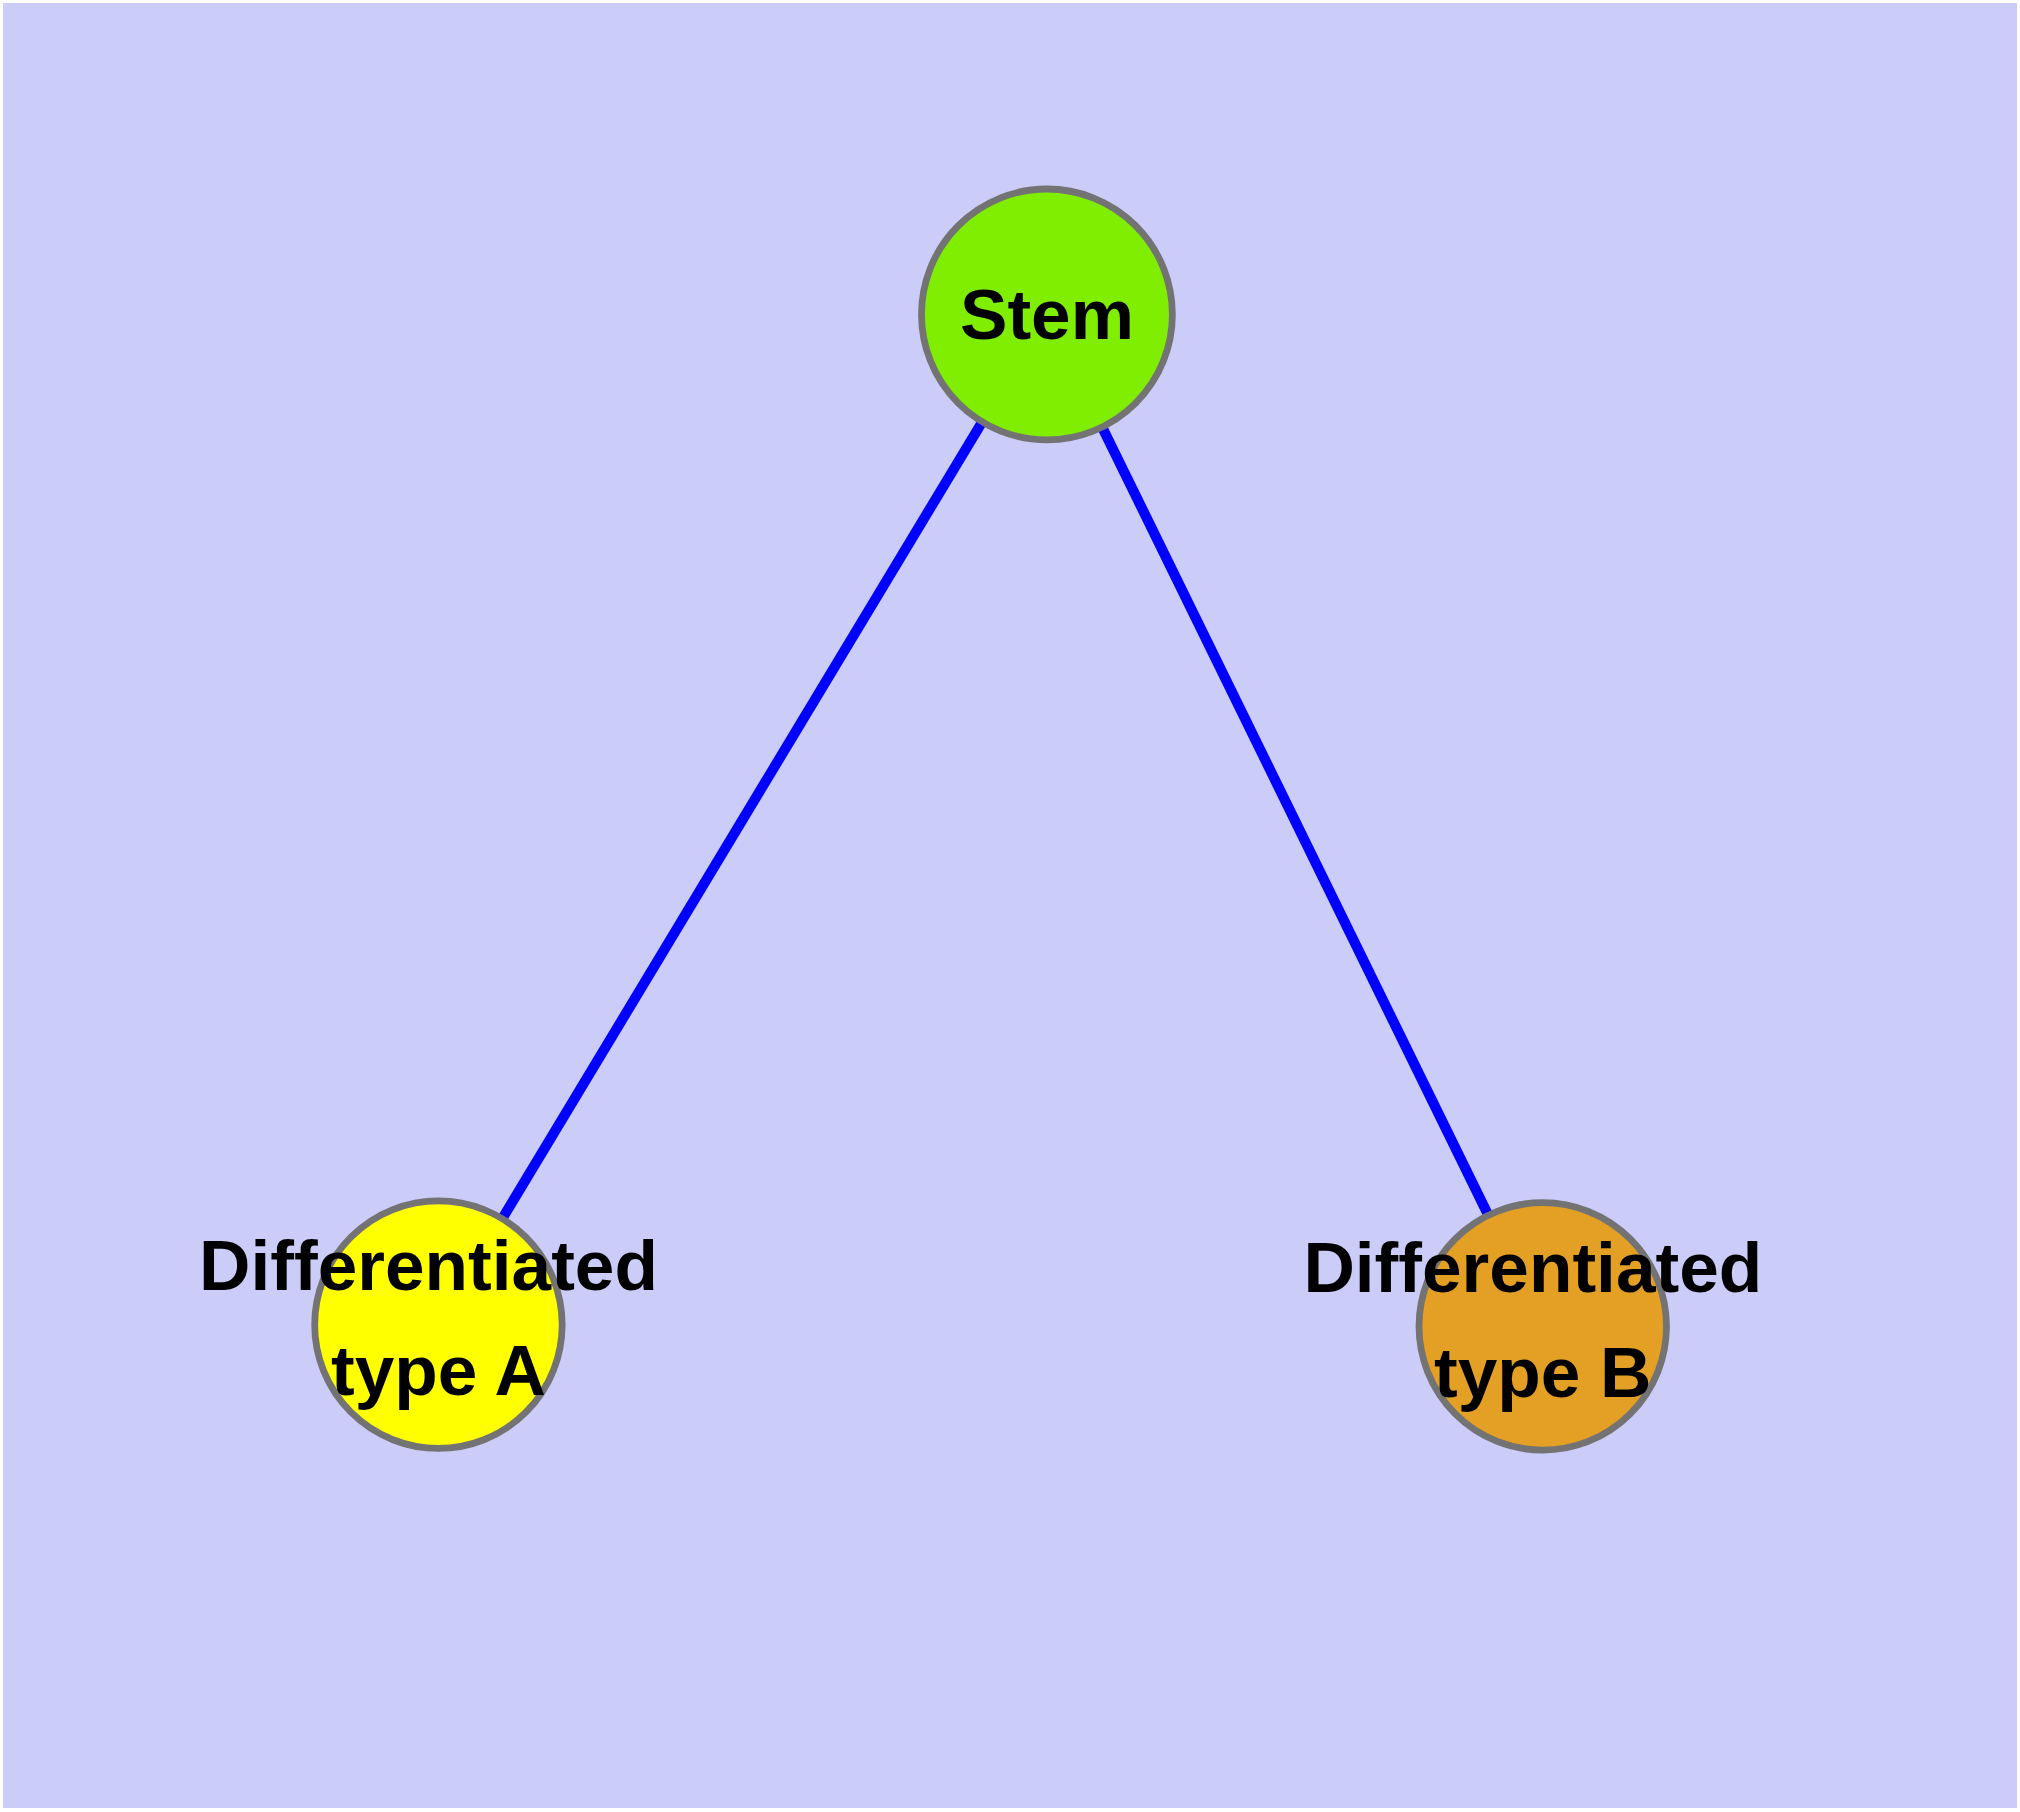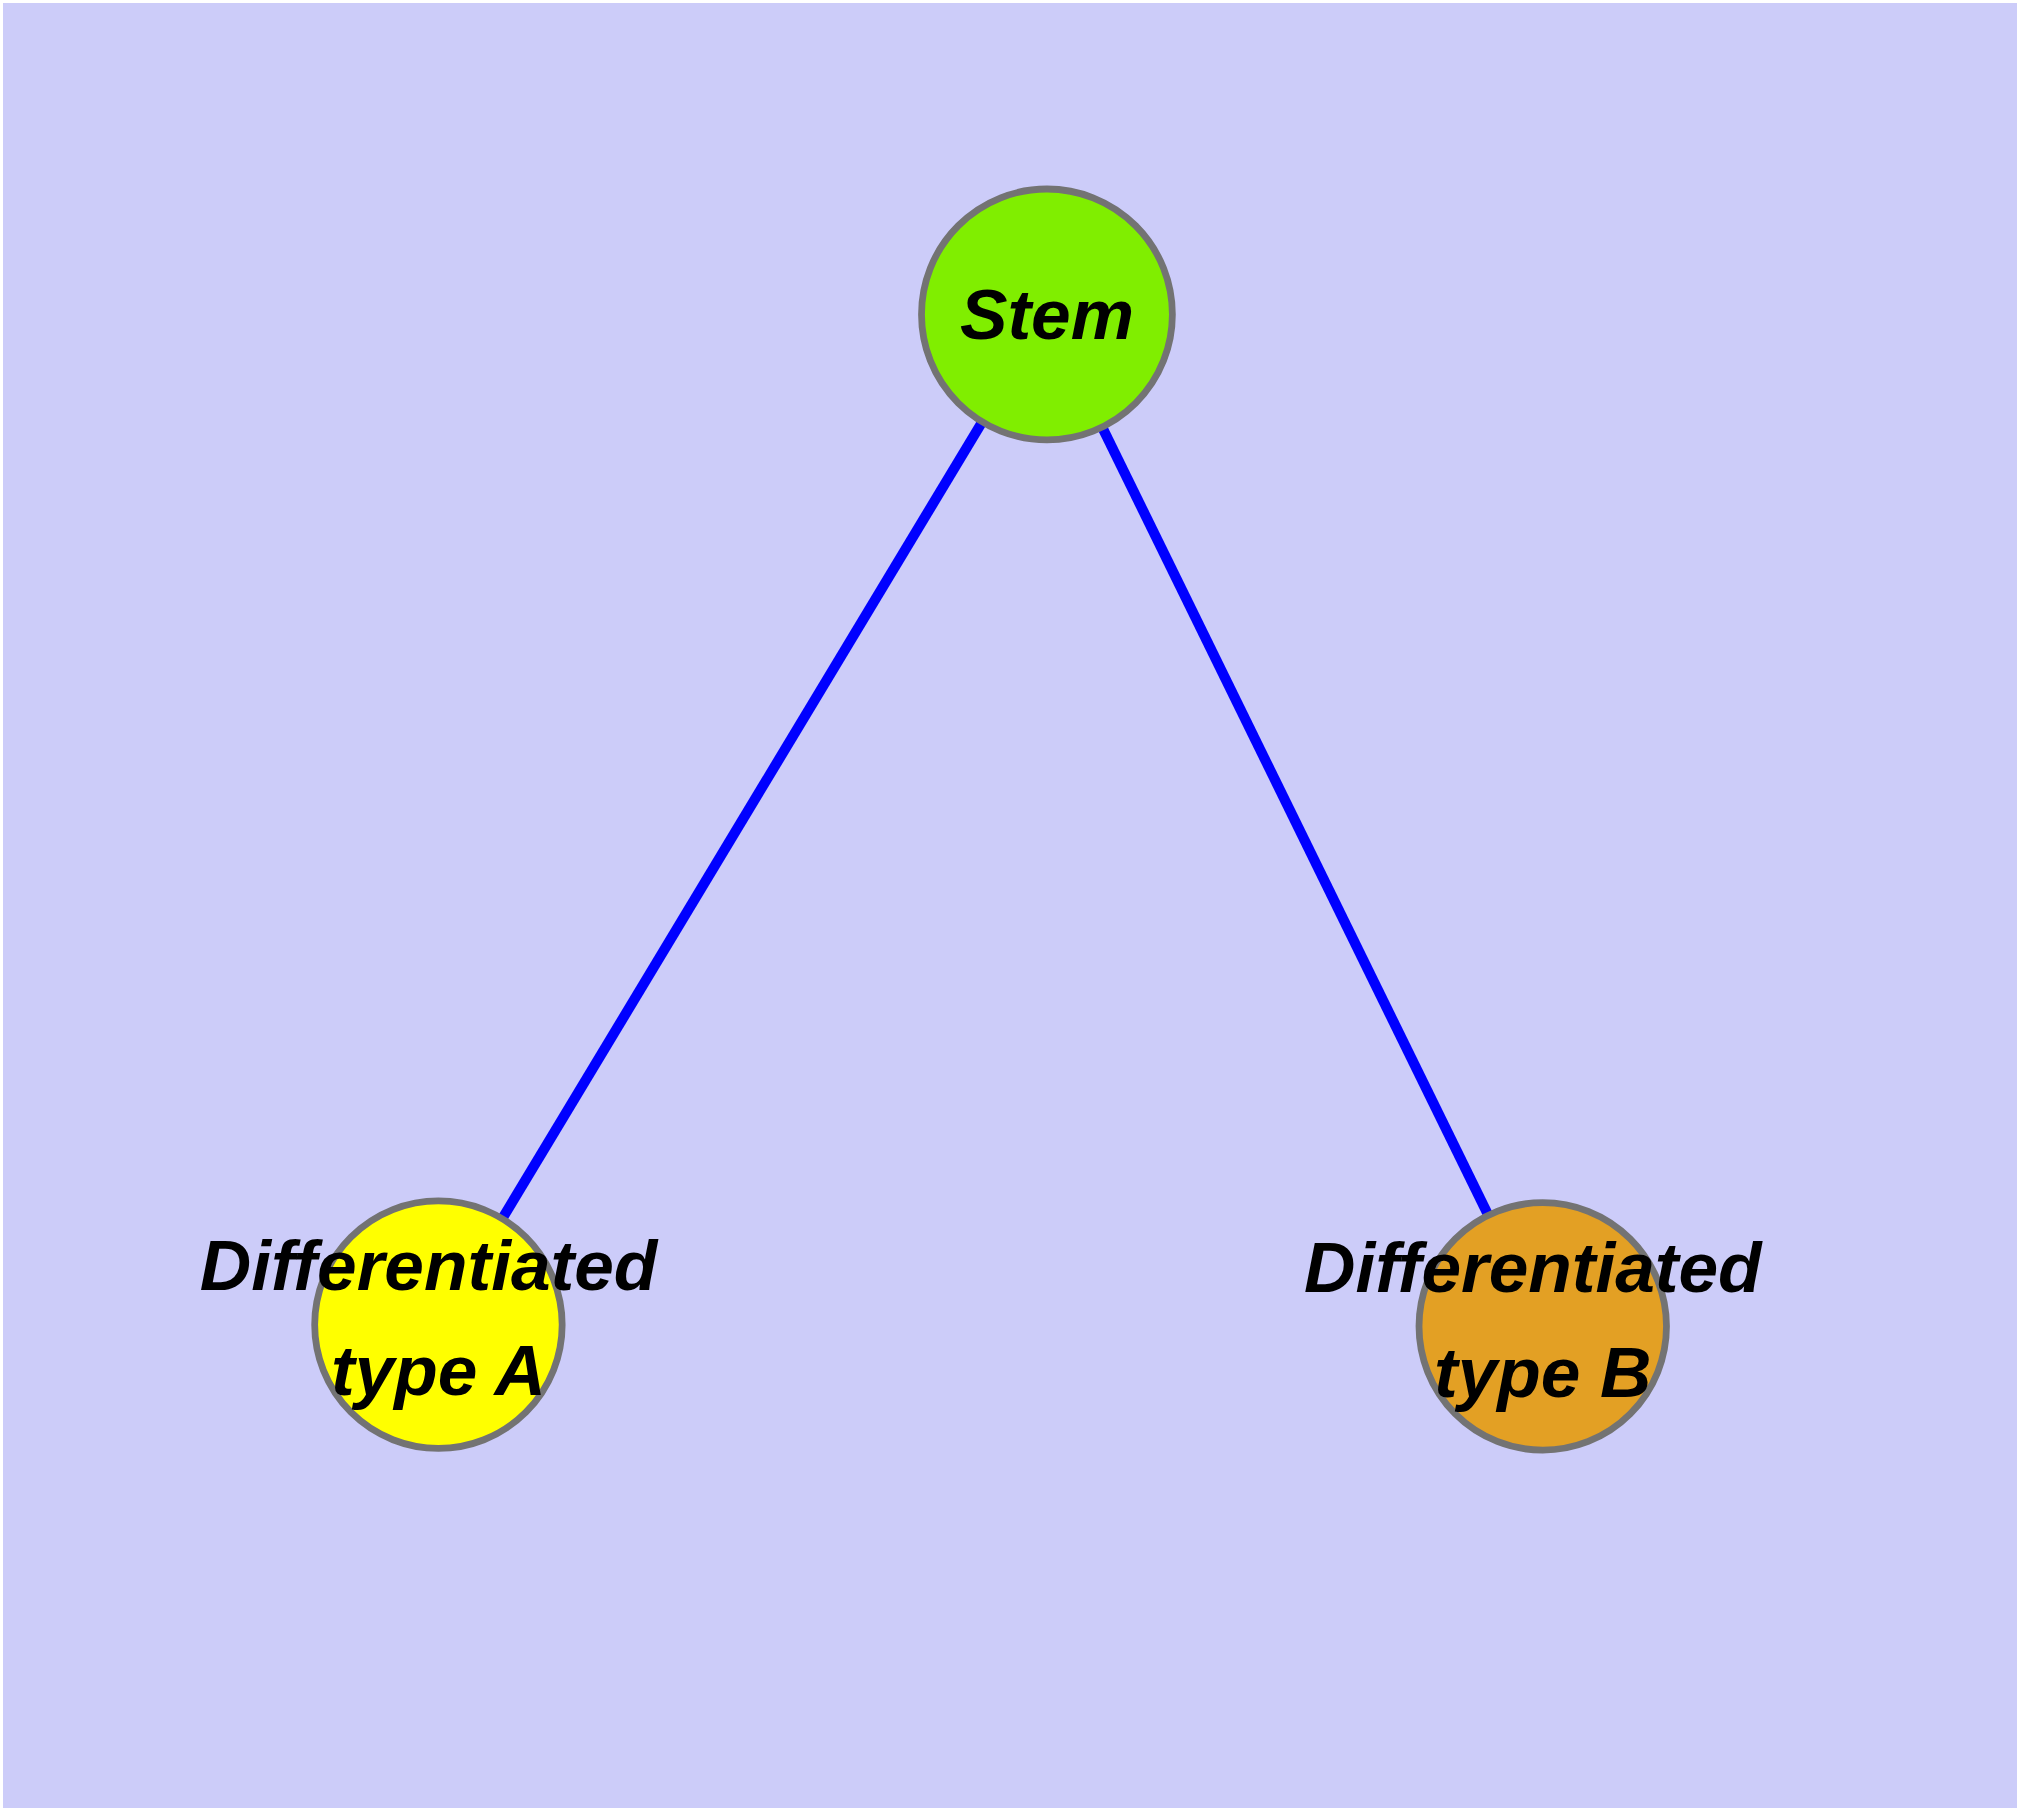--- a/index.html
+++ b/index.html
@@ -8,21 +8,20 @@
     padding: 0;
     background: #ffffff;
   }
   #canvas {
     position: relative;
     width: 2021px;
     height: 1812px;
     background: #ffffff;
     overflow: hidden;
     font-family: "Liberation Sans", sans-serif;
-    font-style: italic;
   }
   #plot-area {
     position: absolute;
     left: 3.4px;
     top: 3.4px;
     width: 2014px;
     height: 1805px;
     background: #ccccf9;
   }
   #graph-svg {

